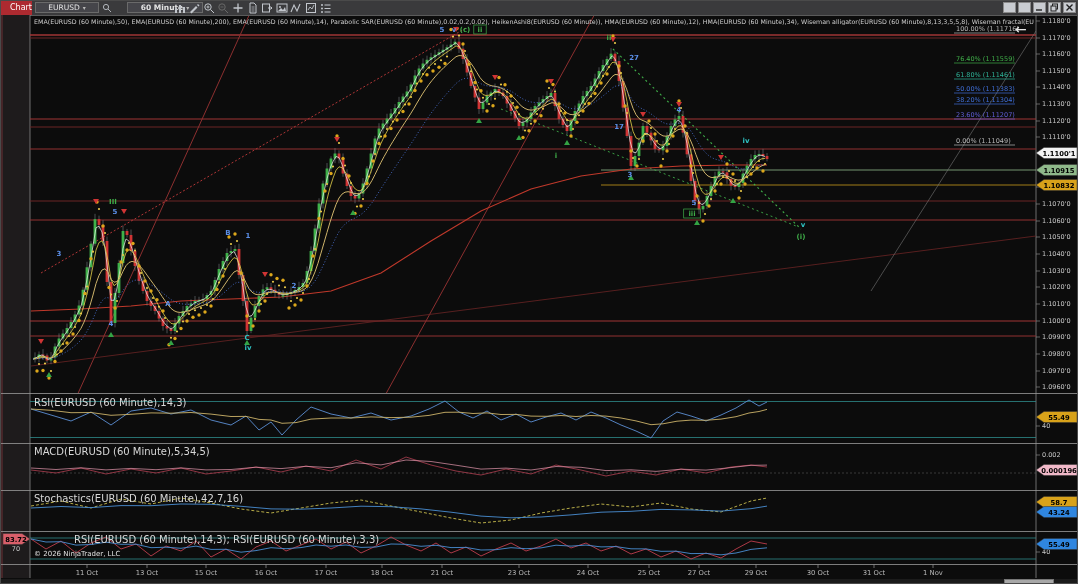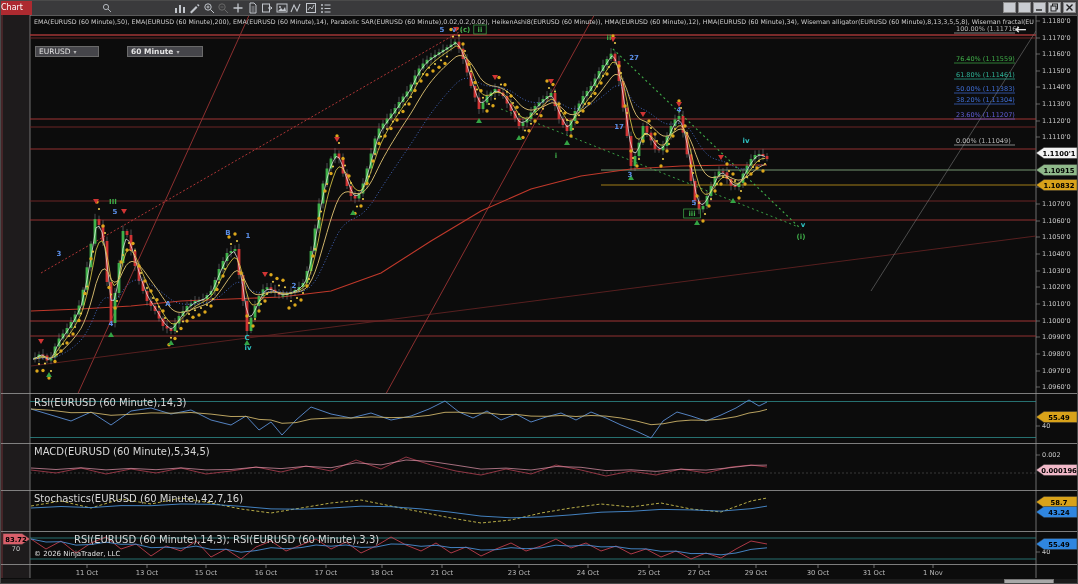--- a/index.html
+++ b/index.html
@@ -1,24 +1,24 @@
 <!DOCTYPE html>
 <html><head>
 <meta charset="utf-8">
 <style>
   html,body{margin:0;padding:0;background:#222;}
   #win{position:relative;width:1078px;height:584px;background:#0c0c0c;overflow:hidden;
        font-family:"DejaVu Sans","Liberation Sans",sans-serif;border:1px solid #4a4a4a;box-sizing:border-box;}
   .abs{position:absolute;}
   #toolbar{left:0;top:0;width:1078px;height:14px;background:#3a3a3c;border-bottom:1px solid #5a5a5a;}
   #chart-tab{left:0;top:0;width:31px;height:14px;background:#ad2a30;color:#fff;font-size:8px;
-             text-align:left;line-height:14px;}
+             text-align:right;line-height:14px;}
   .combo{top:1px;height:11px;background:#45454a;border:1px solid #6a6a6a;color:#e4e4e4;
-         font-size:7.5px;line-height:11px;display:flex;align-items:center;justify-content:flex-start;
-         padding:0 3px;box-sizing:border-box;margin-top:44px;}
+         font-size:7.5px;line-height:11px;display:flex;align-items:center;justify-content:center;
+         padding:0 3px;box-sizing:border-box;}
   .chev{color:#b8b8b8;font-size:6px;margin-left:3px;}
   .tbtn{top:1px;width:13px;height:12px;display:flex;align-items:center;justify-content:center;}
   #wctrl{right:3px;top:1px;display:flex;gap:2px;}
   .wbtn{width:13px;height:11px;background:#c9ccd1;border:1px solid #8a8a8a;display:flex;
         align-items:center;justify-content:center;box-sizing:border-box;}
   #ind-label{left:33px;top:17px;width:1000px;color:#cfcfcf;font-size:6.3px;white-space:nowrap;overflow:hidden;}
   .pnl-label{color:#d8d8d8;font-size:10px;white-space:nowrap;}
   #copyright{left:33px;top:549px;color:#e0e0e0;font-size:7px;}
   #back-arrow{left:1014px;top:21px;color:#e8e8e8;font-size:14px;line-height:14px;}
   #left-strip{left:0;top:14px;width:29px;height:563px;background:#1e1b1c;border-left:2px solid #452528;box-sizing:border-box;}

